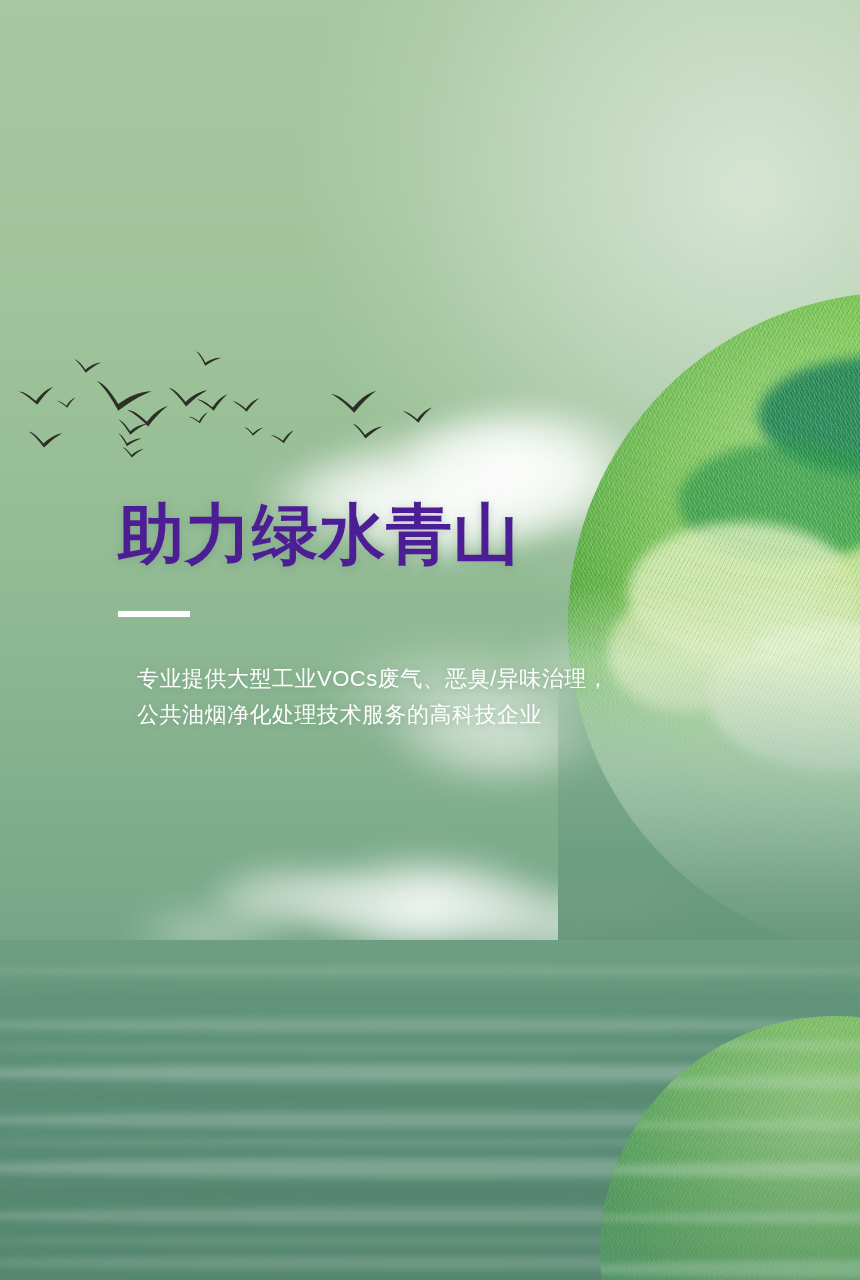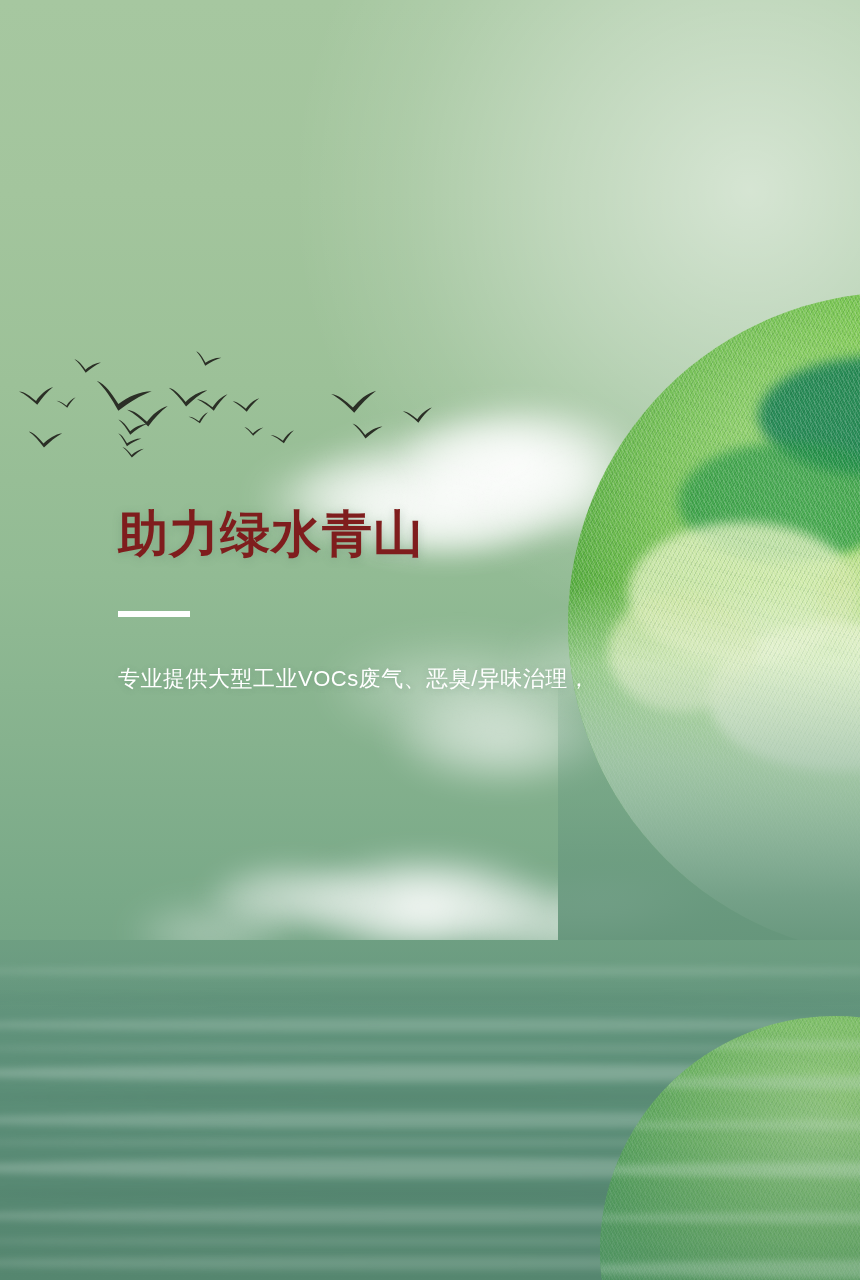--- a/index.html
+++ b/index.html
@@ -231,43 +231,43 @@
   .bird svg { display: block; overflow: visible; }
 
   
   .copy {
     position: absolute;
     left: 118px;
     top: 492px;
     width: 560px;
   }
   .headline {
-    font-size: 50px;
+    font-size: 66px;
     line-height: 85px;
     font-weight: bold;
-    color: #7f1d1d;
+    color: #4c1d95;
     letter-spacing: 1px;
     white-space: nowrap;
     text-shadow: 0 2px 10px rgba(80,120,95,0.28);
   }
   .rule {
     width: 72px;
     height: 6px;
     background: #ffffff;
     margin-top: 34px;
   }
   .subcopy {
     margin-top: 44px;
     font-size: 22px;
     line-height: 36px;
     color: #ffffff;
     letter-spacing: 0.5px;
     text-shadow: 0 1px 6px rgba(80,120,95,0.30);
   }
-  .subcopy div { white-space: nowrap; }
+  .subcopy div { white-space: nowrap; margin-left: 19px; }
 </style>
 </head>
 <body>
 
 <div id="poster">
 
   <div class="sky"></div>
   <div class="sky-glow"></div>
 
   <div class="rays" id="rays-layer"></div>
@@ -434,16 +434,17 @@
           <path d="M1 2 C8 3 14 9 21 16 C27 9 35 3 44 1 C36 6 29 13 22 21 C15 13 8 6 1 2 Z" fill="#2b2f26"></path>
         </svg>
       </div>
     </div>
 
   <div class="copy">
     <div class="headline">助力绿水青山</div>
     <div class="rule"></div>
     <div class="subcopy">
       <div>专业提供大型工业VOCs废气、恶臭/异味治理，</div>
+      <div>公共油烟净化处理技术服务的高科技企业</div>
     </div>
   </div>
 
 </div>
 
 </body></html>

